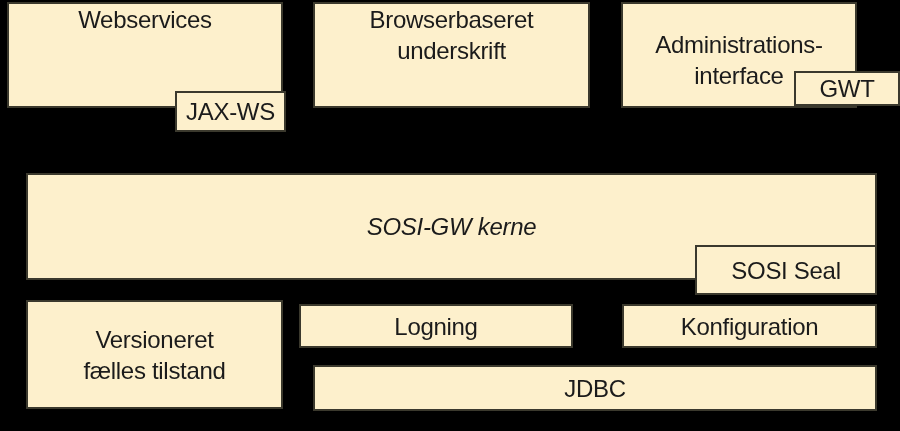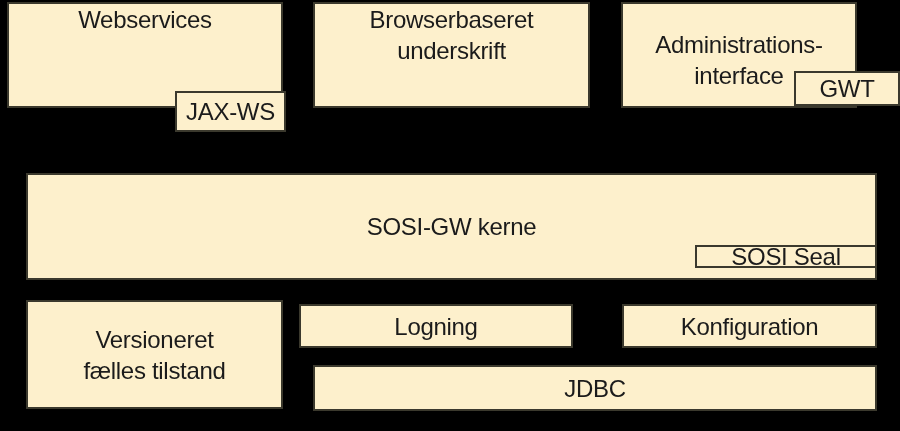--- a/index.html
+++ b/index.html
@@ -34,22 +34,22 @@
     align-items: flex-start;
   }
   
   #webservices   { left: 7px;   top: 2px;   width: 276px; height: 106px; }
   #browser-sign  { left: 313px; top: 2px;   width: 277px; height: 106px; }
   #admin-iface   { left: 621px; top: 2px;   width: 236px; height: 106px; padding-top: 25px; }
   
   #jax-ws        { left: 175px; top: 71px;  width: 111px; height: 41px; margin-top: 20px; }
   #gwt           { left: 794px; top: 71px;  width: 106px; height: 35px; }
   
-  #sosi-core     { left: 26px;  top: 173px; width: 851px; height: 107px; }
-  #sosi-seal     { left: 695px; top: 245px; width: 182px; height: 23px; }
+  #sosi-core     { left: 26px;  top: 173px; width: 851px; height: 107px; font-style: italic; }
+  #sosi-seal     { left: 695px; top: 245px; width: 182px; height: 50px; }
   
   #versioned     { left: 26px;  top: 300px; width: 257px; height: 109px; }
   #logning       { left: 299px; top: 304px; width: 274px; height: 44px; }
   #konfiguration { left: 622px; top: 304px; width: 255px; height: 44px; text-align: right; }
   #jdbc          { left: 313px; top: 365px; width: 564px; height: 46px; }
 </style>
 </head>
 <body>
 
 <div class="canvas">

